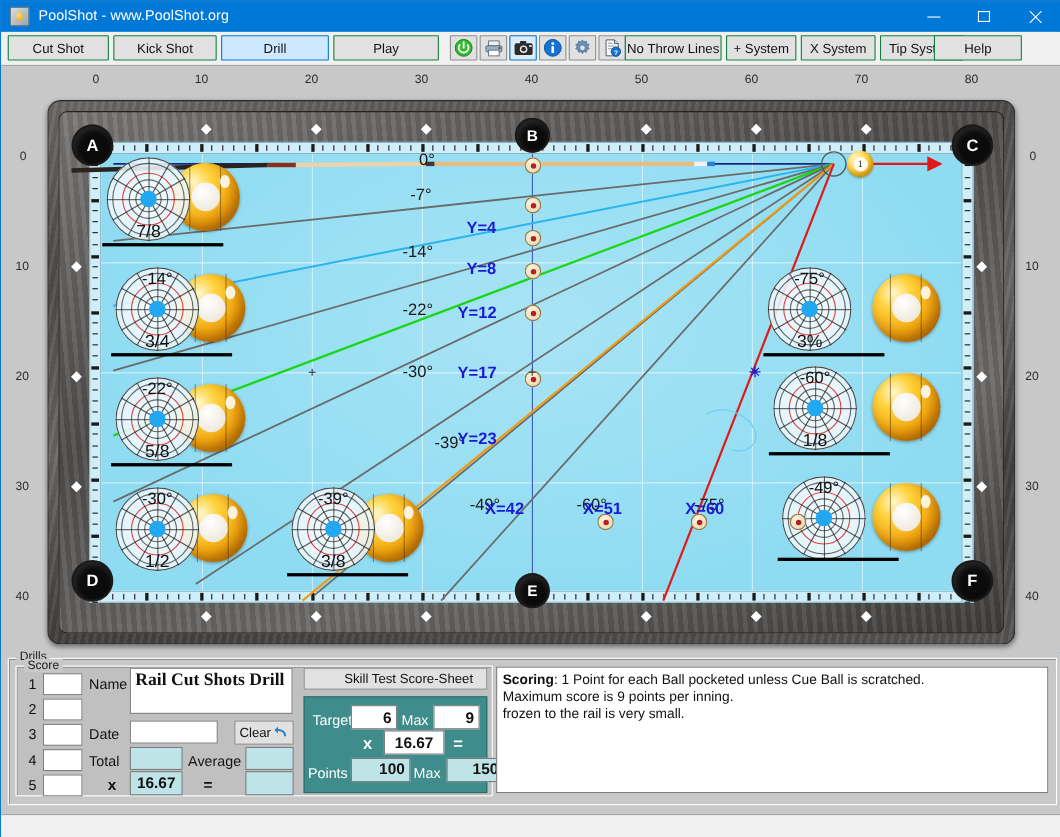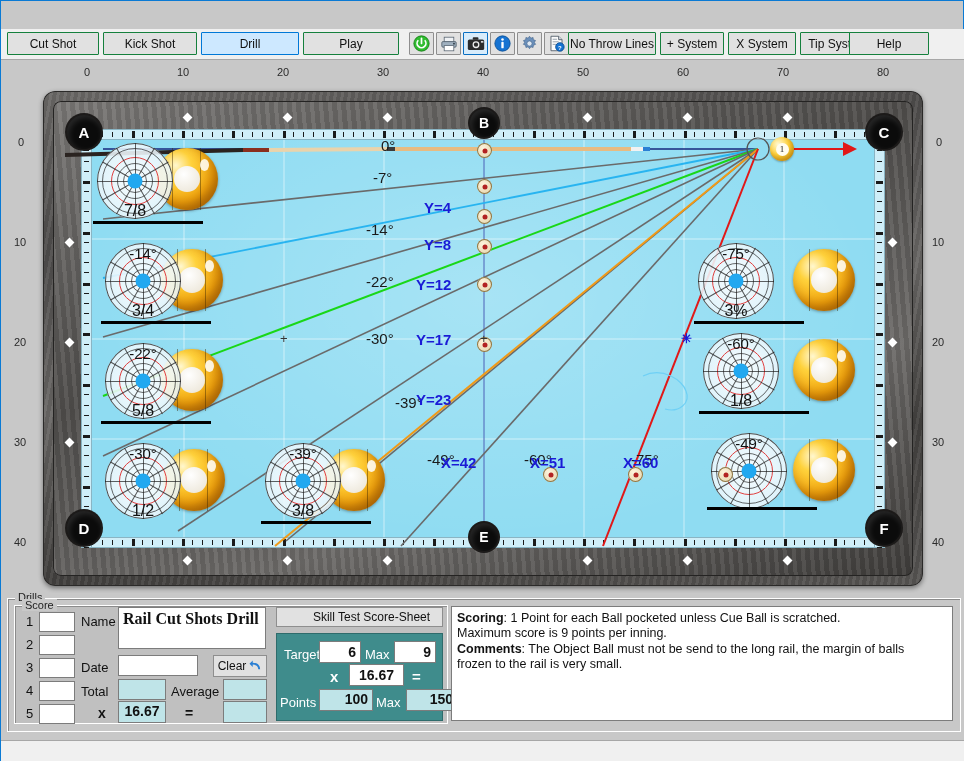--- a/index.html
+++ b/index.html
@@ -134,20 +134,33 @@
      font-size:12.5px;color:#111;padding:4px 5px;line-height:1.22;}
   .desc b{font-weight:bold;}
   .statusbar{position:absolute;left:0;bottom:0;width:964px;height:22px;background:#f0f0f0;
      border-top:1px solid #a7a7a7;box-sizing:border-box;}
 </style>
 </head>
 <body>
 
 <div class="win">
 
+  <div class="titlebar">
+    <div class="title-ico"></div>
+    <div class="title-txt">PoolShot - www.PoolShot.org</div>
+    <div class="wbtn min">
+        <span class="gl"></span>
+      </div>
+    <div class="wbtn max">
+        <span class="gl"></span>
+      </div>
+    <div class="wbtn cls">
+        <span class="gl"></span>
+      </div>
+  </div>
 
   <div class="toolbar">
     <div class="tbtn" style="left:6px;width:92px;">Cut Shot</div>
     <div class="tbtn" style="left:102px;width:94px;">Kick Shot</div>
     <div class="tbtn sel" style="left:200px;width:98px;">Drill</div>
     <div class="tbtn" style="left:302px;width:96px;">Play</div>
 
     <div class="ibtn" style="left:408px;">
       <svg width="17" height="17" viewBox="0 0 20 20">
         <circle cx="10" cy="10" r="9" fill="#2fbd2f" stroke="#147a14"></circle>
@@ -913,21 +926,18 @@
     <div style="position:absolute;left:318px;top:98px;width:49px;text-align:right;font-size:14px;font-weight:bold;color:#111;">100</div>
     <div class="wtxt" style="left:375px;top:102px;">Max</div>
     <div class="fieldc" style="left:405px;top:96px;width:52px;height:22px;"></div>
     <div style="position:absolute;left:405px;top:98px;width:47px;text-align:right;font-size:14px;font-weight:bold;color:#111;">150</div>
 
     <div class="desc" style="left:450px;top:13px;width:502px;height:115px;">
       <div>
         <b>Scoring</b><span>: 1 Point for each Ball pocketed unless Cue Ball is scratched.</span>
       </div>
       <div>Maximum score is 9 points per inning.</div>
-      <div>
-        <b>Comments</b><span>: The Object Ball must not be send to the long rail, the margin of balls</span>
-      </div>
       <div>frozen to the rail is very small.</div>
     </div>
 
     <div class="statusbar"></div>
   </div>
 </div>
 
 </body></html>

